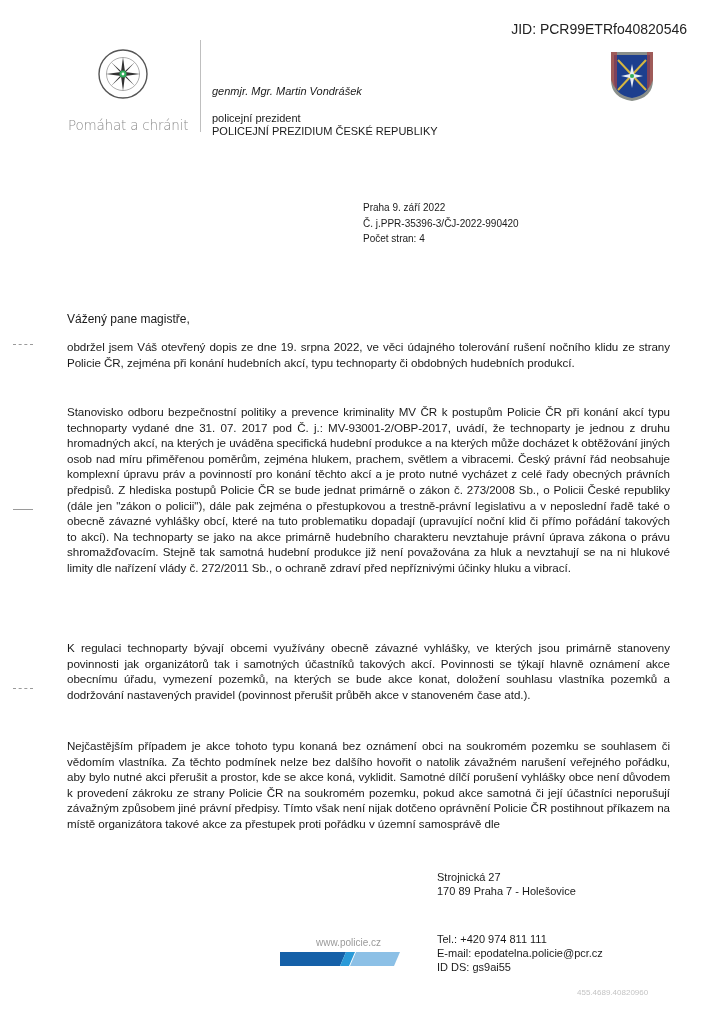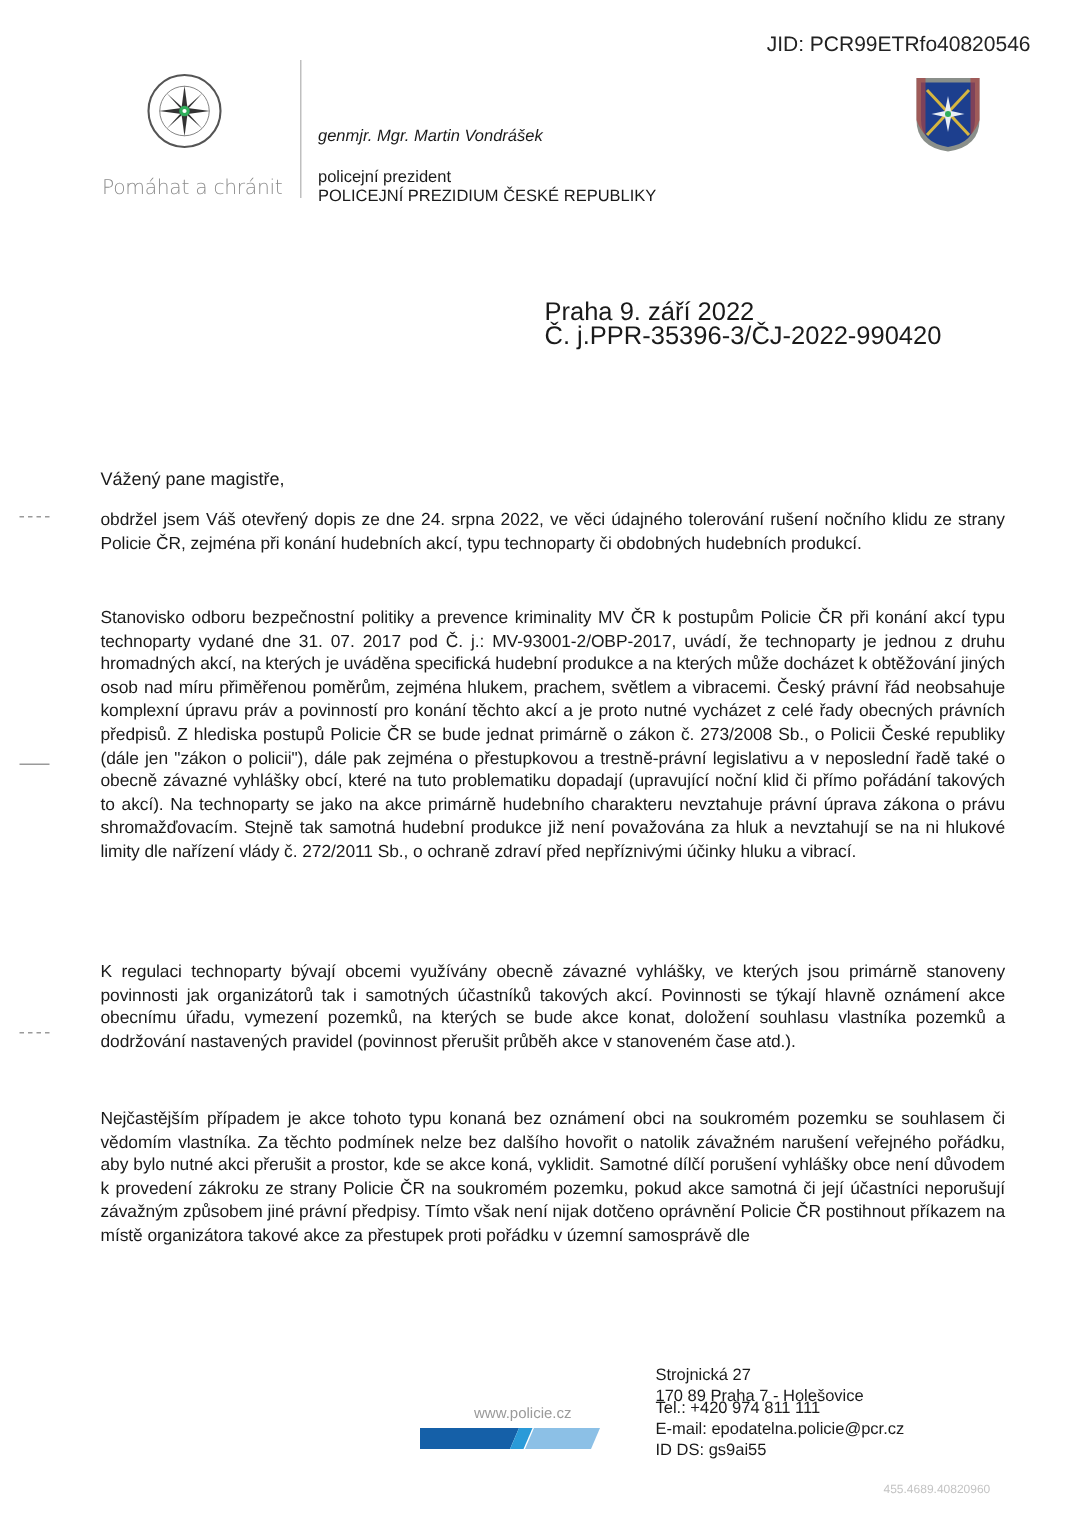--- a/index.html
+++ b/index.html
@@ -8,37 +8,37 @@
       font-family: "Liberation Sans", sans-serif; color: #1a1a1a;
     }
     .abs { position: absolute; }
     .jid { top: 21px; right: 37px; font-size: 14px; color: #222; }
     .logo-police { left: 97px; top: 48px; width: 52px; height: 52px; }
     .motto { left: 68px; top: 117px; font-size: 13.5px; color: #8c8c8c; letter-spacing: -0.2px; font-family: "DejaVu Sans", sans-serif; font-weight: 300; }
     .header-divider { left: 200px; top: 40px; width: 1px; height: 92px; background: #bfbfbf; }
     .sender-name { left: 212px; top: 85px; font-size: 11px; font-style: italic; }
     .sender-role { left: 212px; top: 112px; font-size: 11px; line-height: 13px; }
     .emblem { left: 609px; top: 50px; width: 46px; height: 52px; }
-    .meta { left: 363px; top: 200px; font-size: 17px; line-height: 15.5px; }
+    .meta { left: 363px; top: 200px; font-size: 10px; line-height: 15.5px; }
     .salutation { left: 67px; top: 312px; font-size: 12px; }
     .body-text {
       left: 67px; width: 603px; font-size: 11.6px; line-height: 15.6px;
       text-align: justify; letter-spacing: -0.05px;
     }
     .p1 { top: 339px; }
     .p2 { top: 404px; }
     .p3 { top: 640px; }
     .p4 { top: 738px; }
     .margin-mark { left: 13px; width: 20px; height: 0; border-top: 1px dashed #9a9a9a; }
     .margin-mark.solid { border-top: 1px solid #9a9a9a; }
-    .address { left: 437px; top: 870px; font-size: 11px; line-height: 14px; margin-top: 40px; }
+    .address { left: 437px; top: 870px; font-size: 11px; line-height: 14px; }
     .contact { left: 437px; top: 932px; font-size: 11px; line-height: 14px; }
     .web { left: 316px; top: 937px; font-size: 10px; color: #9a9a9a; }
     .stripe { left: 280px; top: 952px; width: 120px; height: 14px; }
-    .barcode-id { left: 577px; top: 988px; font-size: 8px; color: #c4c4c4; margin-left: 12px; }
+    .barcode-id { left: 577px; top: 988px; font-size: 8px; color: #c4c4c4; }
   </style>
 </head>
 <body>
 
 <div class="abs jid">JID: PCR99ETRfo40820546</div>
 
 <svg class="abs logo-police" viewBox="0 0 52 52">
   <circle cx="26" cy="26" r="24" fill="none" stroke="#555" stroke-width="1.4"></circle>
   <circle cx="26" cy="26" r="16.5" fill="none" stroke="#777" stroke-width="0.6"></circle>
   <g fill="#333">
@@ -76,29 +76,30 @@
     <polygon points="23,38 25,28 23,26 21,28"></polygon>
     <polygon points="12,26 21,24 23,26 21,28"></polygon>
     <polygon points="34,26 25,24 23,26 25,28"></polygon>
   </g>
   <circle cx="23" cy="26" r="2" fill="#2fae5a"></circle>
 </svg>
 
 <div class="abs meta">
   <div>Praha 9. září 2022</div>
   <div>Č. j.PPR-35396-3/ČJ-2022-990420</div>
+  <div>Počet stran: 4</div>
 </div>
 
 <div class="abs salutation">Vážený pane magistře,</div>
 
 <div class="abs margin-mark" style="top:344px;"></div>
 <div class="abs margin-mark solid" style="top:509px;"></div>
 <div class="abs margin-mark" style="top:688px;"></div>
 
-<div class="abs body-text p1">obdržel jsem Váš otevřený dopis ze dne 24. srpna 2022, ve věci údajného tolerování rušení nočního klidu ze strany Policie ČR, zejména při konání hudebních akcí, typu technoparty či obdobných hudebních produkcí.</div>
+<div class="abs body-text p1">obdržel jsem Váš otevřený dopis ze dne 19. srpna 2022, ve věci údajného tolerování rušení nočního klidu ze strany Policie ČR, zejména při konání hudebních akcí, typu technoparty či obdobných hudebních produkcí.</div>
 <div class="abs body-text p2">Stanovisko odboru bezpečnostní politiky a prevence kriminality MV ČR k postupům Policie ČR při konání akcí typu technoparty vydané dne 31. 07. 2017 pod Č. j.: MV-93001-2/OBP-2017, uvádí, že technoparty je jednou z druhu hromadných akcí, na kterých je uváděna specifická hudební produkce a na kterých může docházet k obtěžování jiných osob nad míru přiměřenou poměrům, zejména hlukem, prachem, světlem a vibracemi. Český právní řád neobsahuje komplexní úpravu práv a povinností pro konání těchto akcí a je proto nutné vycházet z celé řady obecných právních předpisů. Z hlediska postupů Policie ČR se bude jednat primárně o zákon č. 273/2008 Sb., o Policii České republiky (dále jen "zákon o policii"), dále pak zejména o přestupkovou a trestně-právní legislativu a v neposlední řadě také o obecně závazné vyhlášky obcí, které na tuto problematiku dopadají (upravující noční klid či přímo pořádání takových to akcí). Na technoparty se jako na akce primárně hudebního charakteru nevztahuje právní úprava zákona o právu shromažďovacím. Stejně tak samotná hudební produkce již není považována za hluk a nevztahují se na ni hlukové limity dle nařízení vlády č. 272/2011 Sb., o ochraně zdraví před nepříznivými účinky hluku a vibrací.</div>
 <div class="abs body-text p3">K regulaci technoparty bývají obcemi využívány obecně závazné vyhlášky, ve kterých jsou primárně stanoveny povinnosti jak organizátorů tak i samotných účastníků takových akcí. Povinnosti se týkají hlavně oznámení akce obecnímu úřadu, vymezení pozemků, na kterých se bude akce konat, doložení souhlasu vlastníka pozemků a dodržování nastavených pravidel (povinnost přerušit průběh akce v stanoveném čase atd.).</div>
 <div class="abs body-text p4">Nejčastějším případem je akce tohoto typu konaná bez oznámení obci na soukromém pozemku se souhlasem či vědomím vlastníka. Za těchto podmínek nelze bez dalšího hovořit o natolik závažném narušení veřejného pořádku, aby bylo nutné akci přerušit a prostor, kde se akce koná, vyklidit. Samotné dílčí porušení vyhlášky obce není důvodem k provedení zákroku ze strany Policie ČR na soukromém pozemku, pokud akce samotná či její účastníci neporušují závažným způsobem jiné právní předpisy. Tímto však není nijak dotčeno oprávnění Policie ČR postihnout příkazem na místě organizátora takové akce za přestupek proti pořádku v územní samosprávě dle</div>
 
 <div class="abs address">
   <div>Strojnická 27</div>
   <div>170 89 Praha 7 - Holešovice</div>
 </div>
 
 <div class="abs web">www.policie.cz</div>

